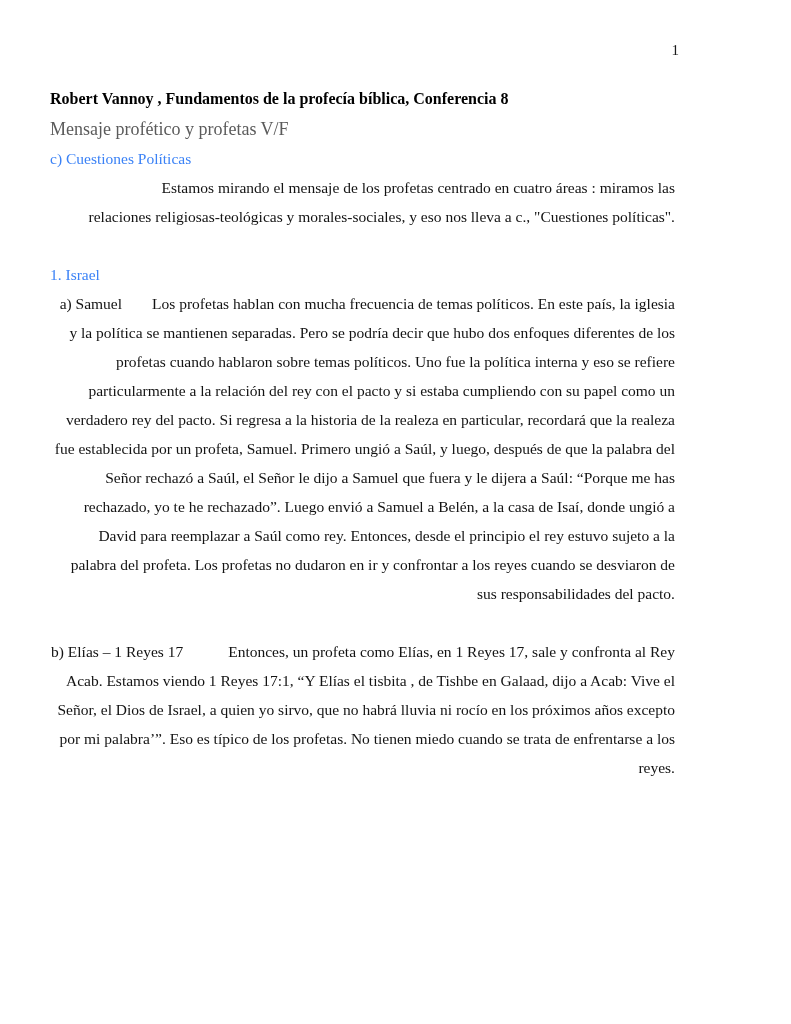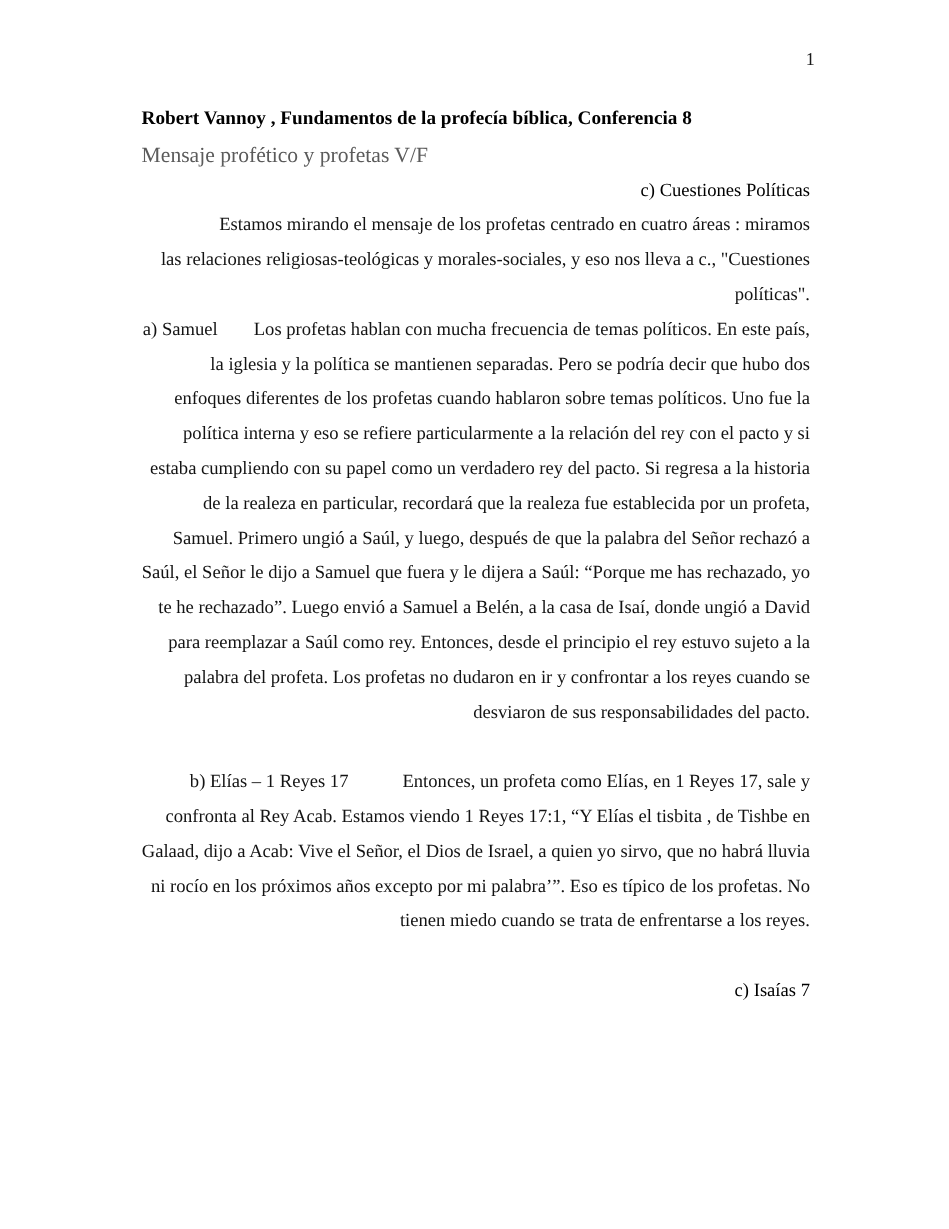--- a/index.html
+++ b/index.html
@@ -18,39 +18,38 @@
     overflow: hidden;
   }
   .page-number {
     position: absolute;
     top: 42px;
     right: 112px;
     font-size: 15px;
     color: #1a1a1a;
   }
   .content {
-    padding: 84px 116px 0 118px;
+    padding: 84px 116px 0 50px;
     font-size: 15.5px;
     line-height: 29px;
   }
   .title {
     font-size: 16px;
     font-weight: bold;
     line-height: 30px;
     color: #000000;
   }
   .subtitle {
     font-size: 18px;
     line-height: 30px;
     color: #5b5b5b;
   }
   .heading {
     line-height: 29px;
-    color: #000000;
-    text-align: right;
+    color: #3b82f6;
   }
   .para {
     line-height: 29px;
     text-align: right;
     color: #131313;
   }
   .indent-first { text-indent: 48px; }
   .spaced { margin-top: 29px; }
   .tab-gap-sm { display: inline-block; width: 30px; }
   .tab-gap-lg { display: inline-block; width: 45px; }
@@ -65,21 +64,21 @@
   <div class="content">
 
     <div class="title">Robert Vannoy , Fundamentos de la profecía bíblica, Conferencia 8</div>
 
     <div class="subtitle">Mensaje profético y profetas V/F</div>
 
     <div class="heading">c) Cuestiones Políticas</div>
 
     <p class="para indent-first">Estamos mirando el mensaje de los profetas centrado en cuatro áreas : miramos las relaciones religiosas-teológicas y morales-sociales, y eso nos lleva a c., "Cuestiones políticas".</p>
 
+    <div class="heading spaced">1. Israel</div>
 
     <p class="para"><span>a) Samuel</span><span class="tab-gap-sm"></span><span>Los profetas hablan con mucha frecuencia de temas políticos. En este país, la iglesia y la política se mantienen separadas. Pero se podría decir que hubo dos enfoques diferentes de los profetas cuando hablaron sobre temas políticos. Uno fue la política interna y eso se refiere particularmente a la relación del rey con el pacto y si estaba cumpliendo con su papel como un verdadero rey del pacto. Si regresa a la historia de la realeza en particular, recordará que la realeza fue establecida por un profeta, Samuel. Primero ungió a Saúl, y luego, después de que la palabra del Señor rechazó a Saúl, el Señor le dijo a Samuel que fuera y le dijera a Saúl: “Porque me has rechazado, yo te he rechazado”. Luego envió a Samuel a Belén, a la casa de Isaí, donde ungió a David para reemplazar a Saúl como rey. Entonces, desde el principio el rey estuvo sujeto a la palabra del profeta. Los profetas no dudaron en ir y confrontar a los reyes cuando se desviaron de sus responsabilidades del pacto.</span></p>
 
     <p class="para spaced"><span>b) Elías – 1 Reyes 17</span><span class="tab-gap-lg"></span><span>Entonces, un profeta como Elías, en 1 Reyes 17, sale y confronta al Rey Acab. Estamos viendo 1 Reyes 17:1, “Y Elías el tisbita , de Tishbe en Galaad, dijo a Acab: Vive el Señor, el Dios de Israel, a quien yo sirvo, que no habrá lluvia ni rocío en los próximos años excepto por mi palabra’”. Eso es típico de los profetas. No tienen miedo cuando se trata de enfrentarse a los reyes.</span></p>
 
-    <div class="heading spaced">c) Isaías 7</div>
 
   </div>
 </div>
 
 </body></html>

